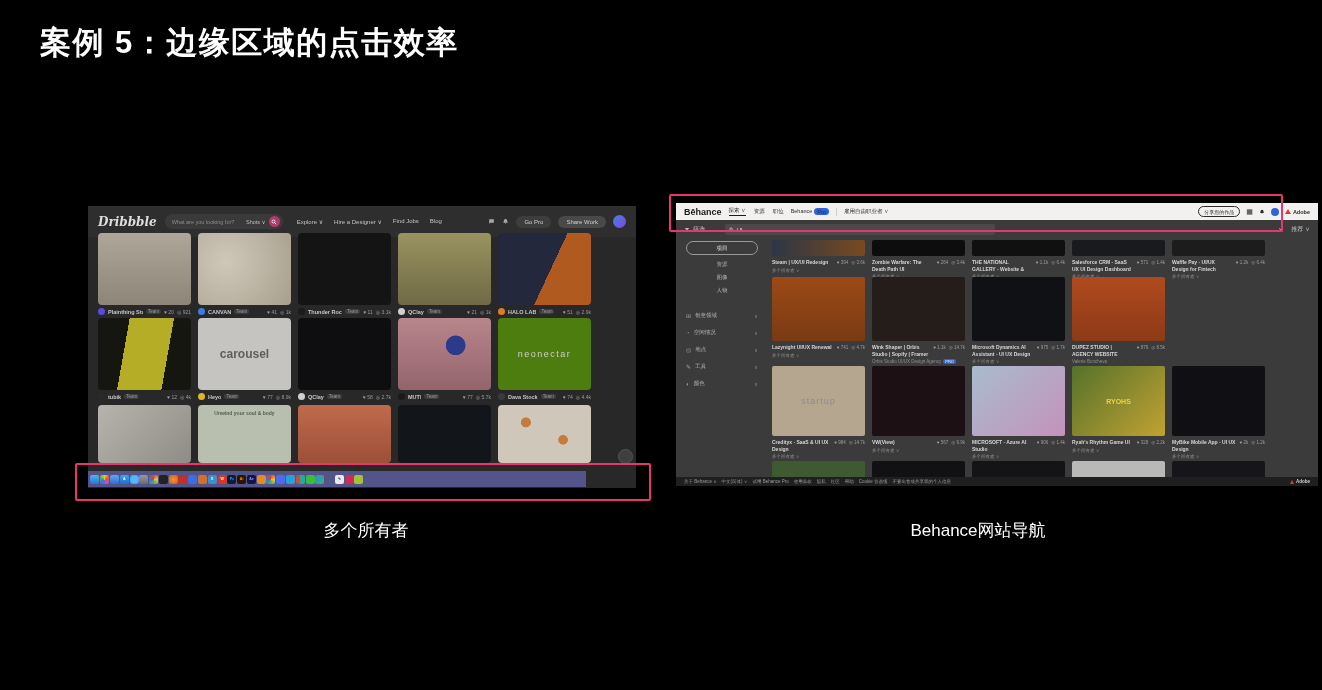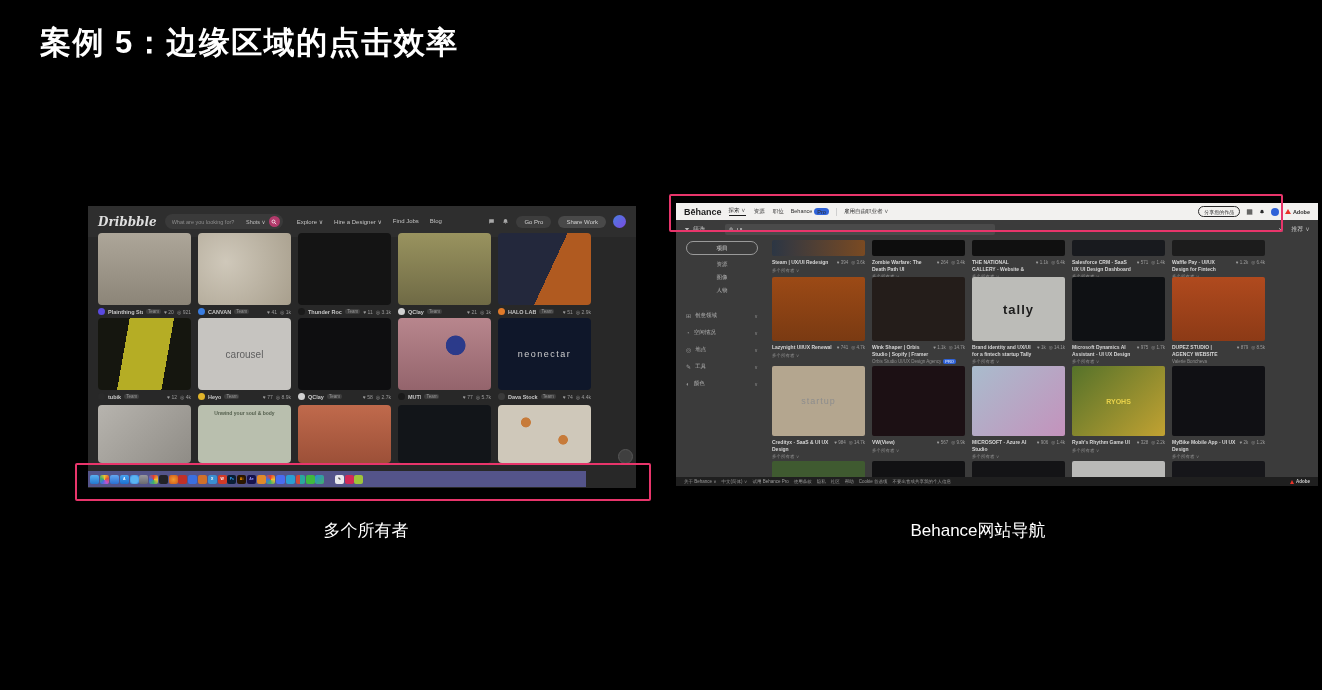--- a/index.html
+++ b/index.html
@@ -44,21 +44,21 @@
   .lk::before{content:"♥ "}
   .vw::before{content:"◎ "}
   .dock{position:absolute;left:0;top:265px;width:498px;height:16px;background:#54548a;
         display:flex;align-items:center;padding:0 2px;box-sizing:border-box}
   .dock-icon{width:9px;height:9px;border-radius:2px;margin:0 .4px;display:flex;align-items:center;
              justify-content:center;font-size:3.5px;font-weight:bold;color:#fff;flex:none;overflow:hidden}
   .float-btn{position:absolute;left:530px;top:243px;width:13px;height:13px;border-radius:50%;
              background:#3f3f3f;border:1px solid #555}
   .d-lbl,.b-lbl{display:block;text-align:center}
   .lbl-neon{color:#cfcfcf;font-size:9px;letter-spacing:1.5px}
-  .lbl-carousel{color:#5f5f5f;font-size:10px;font-weight:normal}
+  .lbl-carousel{color:#5f5f5f;font-size:12px;font-weight:bold}
   .lbl-unwind{color:#55604e;font-size:5px;font-weight:bold;text-align:left;align-self:flex-start;padding:5px}
   .lbl-tally{color:#1c1c1c;font-size:13px;font-weight:bold;letter-spacing:1px}
   .lbl-credityx{color:#8d8d8d;font-size:9px;letter-spacing:1px}
   .lbl-ryohs{color:#e8d24a;font-size:7px;font-weight:bold}
   .pro:empty,.dbadge:empty,.d-lbl:empty,.b-lbl:empty{display:none}
 
   
   .bshot{position:absolute;left:676px;top:203px;width:642px;height:283px;background:#3b3b3b;overflow:hidden}
   .bhead{position:absolute;top:0;left:0;right:0;height:17px;background:#f2f1ef;display:flex;
          align-items:center;padding:0 8px;gap:7px;box-sizing:border-box;z-index:2}
@@ -259,21 +259,21 @@
             <span class="dav" style="background: rgb(26, 26, 26);"></span>
             <span class="dauthor">MUTI</span>
             <span class="dbadge">Team</span>
             <span class="dstats">
               <span class="lk">77</span>
               <span class="vw">5.7k</span>
             </span>
           </div>
         </div>
         <div class="dcard">
-          <div class="d-thumb" style="background: #0f172a;">
+          <div class="d-thumb" style="background: #4d7c0f;">
             <span class="d-lbl lbl-neon">neonectar</span>
           </div>
           <div class="dmeta">
             <span class="dav" style="background: rgb(58, 58, 58);"></span>
             <span class="dauthor">Dava Stock</span>
             <span class="dbadge">Team</span>
             <span class="dstats">
               <span class="lk">74</span>
               <span class="vw">4.4k</span>
             </span>
@@ -508,35 +508,20 @@
               <span class="lk">1.1k</span>
               <span class="vw">14.7k</span>
             </span>
           </div>
           <div class="bowner">
             <span>Orbis Studio UI/UX Design Agency</span>
             <span class="pro">PRO</span>
           </div>
         </div>
         <div class="bcard">
-          <div class="b-thumb" style="background: rgb(188, 188, 184);">
-            <span class="b-lbl lbl-tally">tally</span>
-          </div>
-          <div class="bt">
-            <span class="btitle">Brand identity and UX/UI for a fintech startup Tally</span>
-            <span class="bstats">
-              <span class="lk">1k</span>
-              <span class="vw">14.1k</span>
-            </span>
-          </div>
-          <div class="bowner">
-            <span>多个所有者 ∨</span>
-          </div>
-        </div>
-        <div class="bcard">
           <div class="b-thumb" style="background: rgb(15, 17, 20);"></div>
           <div class="bt">
             <span class="btitle">Microsoft Dynamics AI Assistant - UI UX Design</span>
             <span class="bstats">
               <span class="lk">975</span>
               <span class="vw">1.7k</span>
             </span>
           </div>
           <div class="bowner">
             <span>多个所有者 ∨</span>

